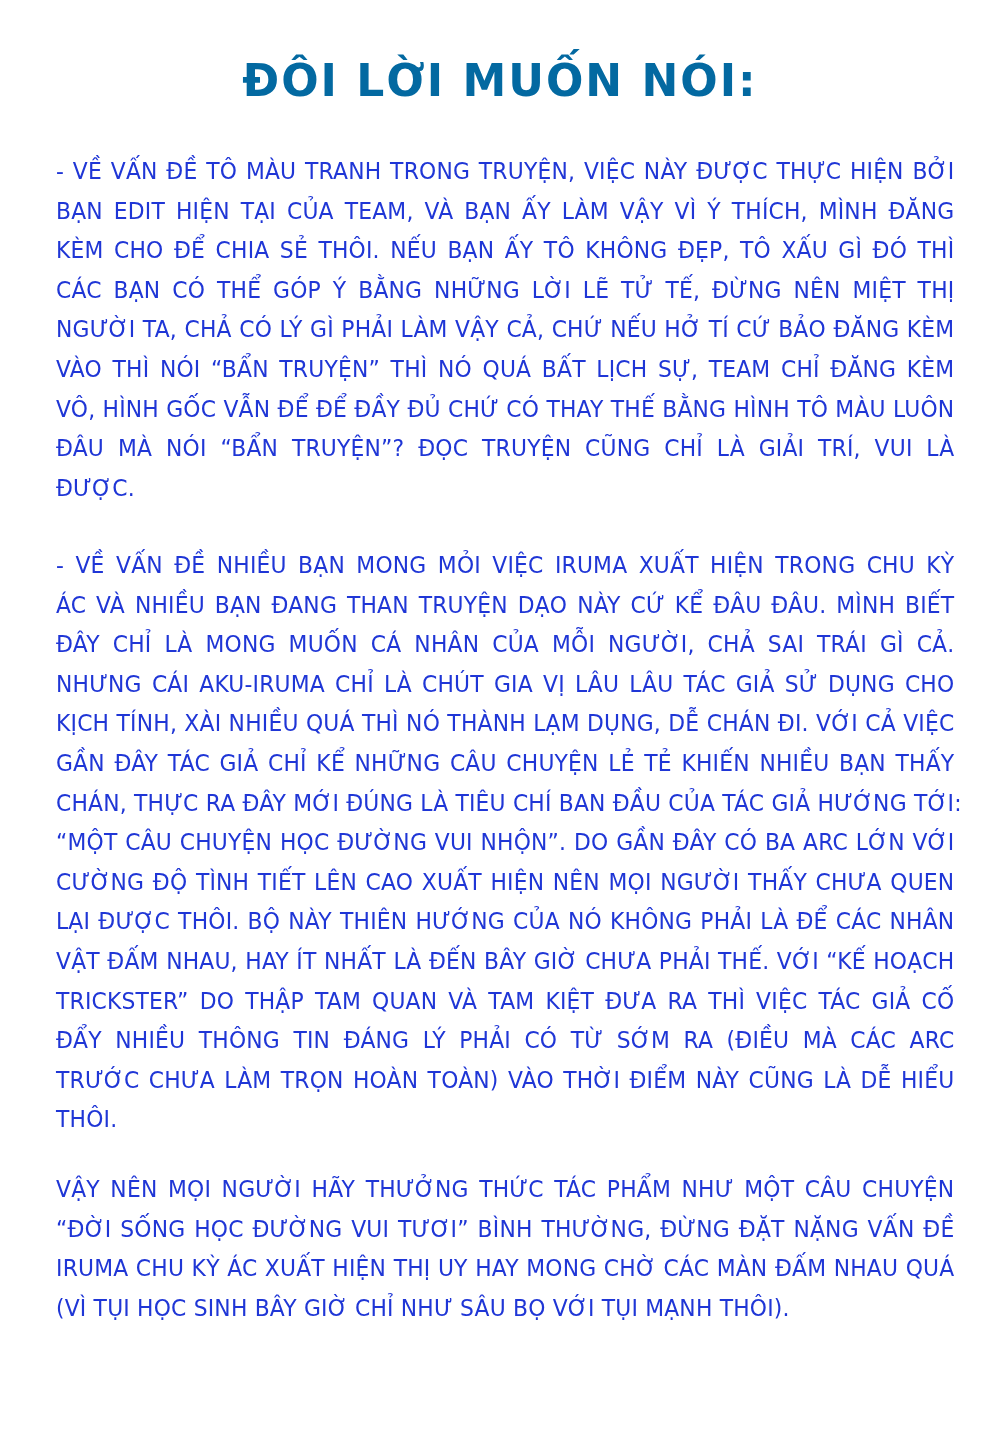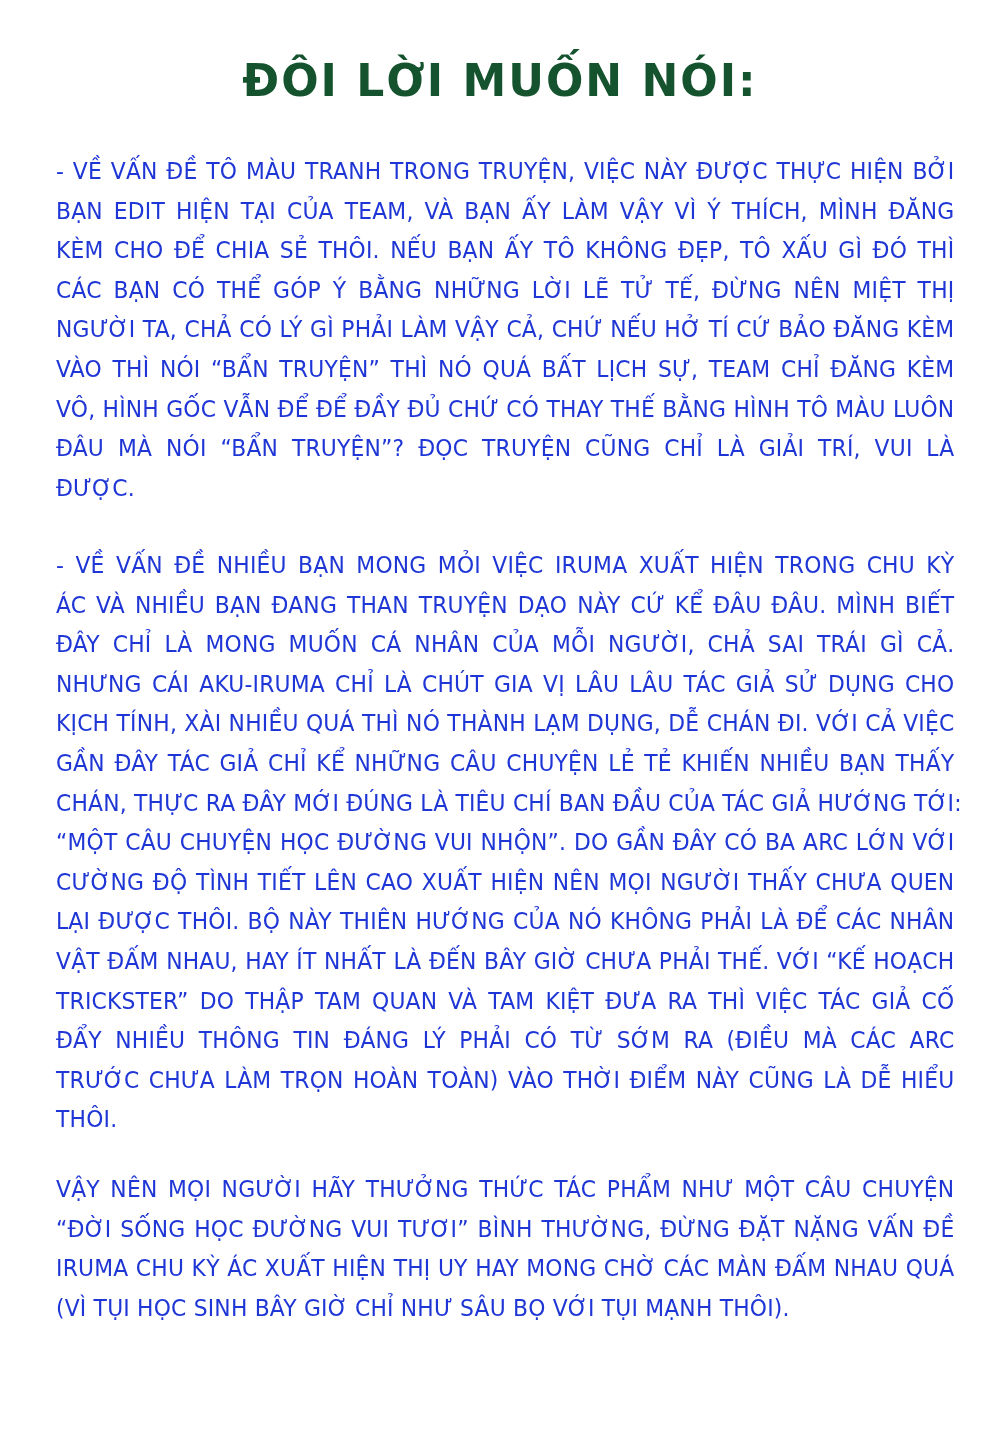--- a/index.html
+++ b/index.html
@@ -13,21 +13,21 @@
       position: relative;
       overflow: hidden;
       font-family: "DejaVu Sans", sans-serif;
     }
     .title {
       position: absolute;
       top: 46px;
       left: 0;
       width: 1000px;
       text-align: center;
-      color: #14532d;
+      color: #0369a1;
       font-family: "DejaVu Sans", sans-serif;
       font-weight: bold;
       font-size: 44px;
       letter-spacing: 2px;
       line-height: 70px;
     }
     .para {
       position: absolute;
       left: 56px;
       width: 898px;

